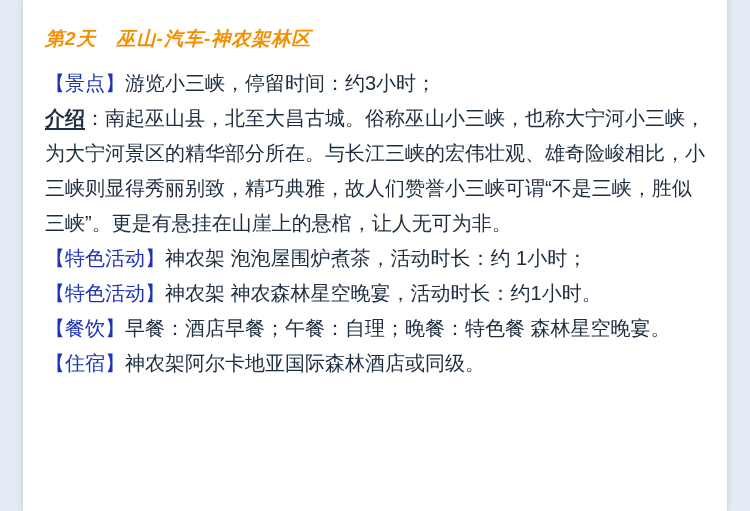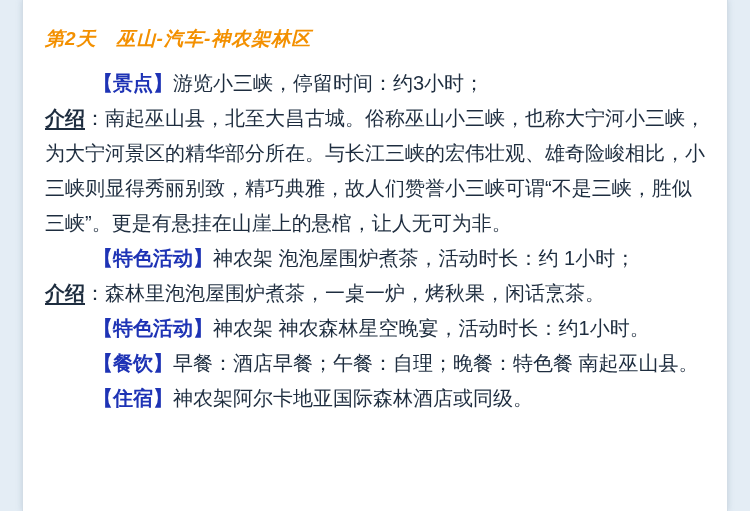--- a/index.html
+++ b/index.html
@@ -45,36 +45,34 @@
   .rows { }
   .row {
     margin: 0;
     font-size: 20px;
     line-height: 35px;
     color: var(--body);
     word-break: normal;
   }
   .tag {
     color: var(--blue);
-    font-weight: bold;
-    margin-left: 48px;
+    font-weight: normal;
   }
   .intro-label {
     font-weight: bold;
     text-decoration: underline;
     text-underline-offset: 3px;
   }
 </style>
 </head>
 <body>
 
 <div class="card">
   <h1 class="day-title">第2天　巫山-汽车-神农架林区</h1>
   <div class="rows">
       <p class="row"><span class="tag">【景点】</span><span>游览小三峡，停留时间：约3小时；</span></p>
       <p class="row"><span class="intro-label">介绍</span><span>：南起巫山县，北至大昌古城。俗称巫山小三峡，也称大宁河小三峡，为大宁河景区的精华部分所在。与长江三峡的宏伟壮观、雄奇险峻相比，小三峡则显得秀丽别致，精巧典雅，故人们赞誉小三峡可谓“不是三峡，胜似三峡”。更是有悬挂在山崖上的悬棺，让人无可为非。</span></p>
       <p class="row"><span class="tag">【特色活动】</span><span>神农架 泡泡屋围炉煮茶，活动时长：约 1小时；</span></p>
-      <p class="row"><span class="intro-label">介绍</span><span>：森林里泡泡屋围炉煮茶，一桌一炉，烤秋果，闲话烹茶。</span></p>
       <p class="row"><span class="tag">【特色活动】</span><span>神农架 神农森林星空晚宴，活动时长：约1小时。</span></p>
-      <p class="row"><span class="tag">【餐饮】</span><span>早餐：酒店早餐；午餐：自理；晚餐：特色餐 南起巫山县。</span></p>
+      <p class="row"><span class="tag">【餐饮】</span><span>早餐：酒店早餐；午餐：自理；晚餐：特色餐 森林星空晚宴。</span></p>
       <p class="row"><span class="tag">【住宿】</span><span>神农架阿尔卡地亚国际森林酒店或同级。</span></p>
     </div>
 </div>
 
 </body></html>

